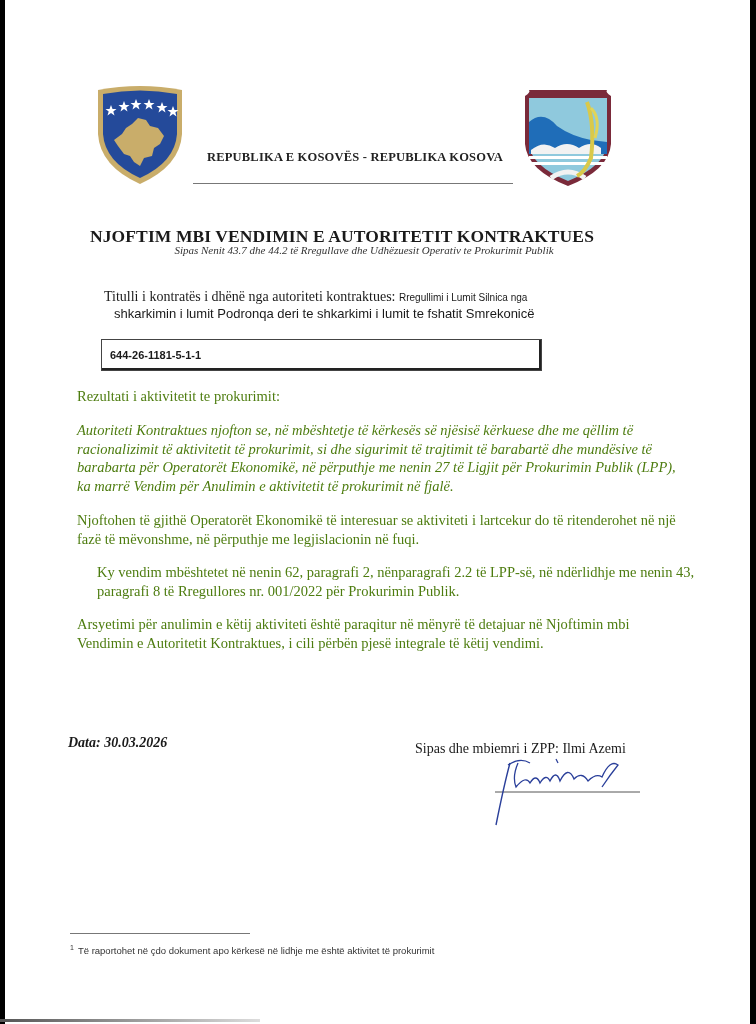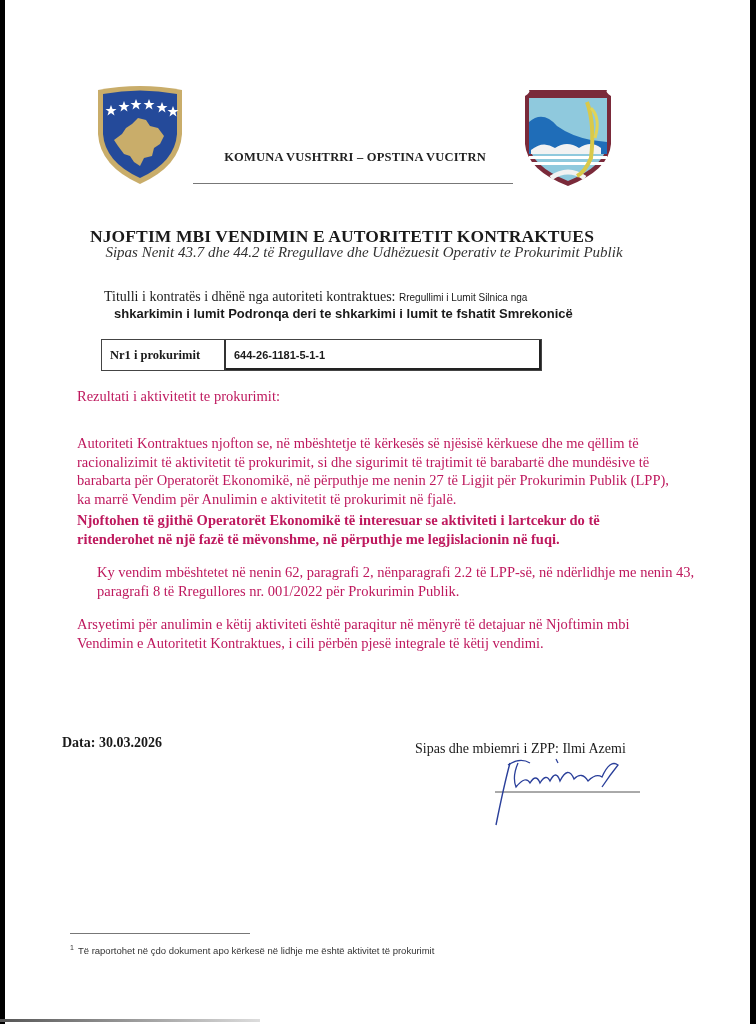--- a/index.html
+++ b/index.html
@@ -18,43 +18,43 @@
     .emblem-right { position: absolute; left: 521px; top: 88px; width: 94px; height: 100px; }
 
     .header-text { position: absolute; left: 195px; top: 150px; width: 320px; text-align: center;
       font-family: "Liberation Serif", serif; font-weight: bold; font-size: 12.5px; line-height: 15px;
       letter-spacing: 0.2px; color: #222; }
     .header-rule { position: absolute; left: 193px; top: 183px; width: 320px; height: 1px; background: #777; }
 
     .title { position: absolute; left: 0; width: 684px; top: 226px; text-align: center;
       font-weight: bold; font-size: 17.5px; letter-spacing: 0.1px; color: #1a1a1a; }
     .subtitle { position: absolute; left: 0; width: 724px; top: 244px; text-align: center;
-      font-style: italic; font-size: 15px; color: #333; padding-left: 4px; box-sizing: border-box; }
+      font-style: italic; font-size: 11px; color: #333; padding-left: 4px; box-sizing: border-box; }
 
     .contract-title { position: absolute; left: 104px; top: 289px; width: 560px;
       font-size: 14px; line-height: 16px; }
     .contract-title .lbl { font-weight: normal; }
     .contract-title .val { font-family: "Liberation Sans", sans-serif; font-size: 10px; }
-    .contract-title .line2 { display: block; padding-left: 10px; font-family: "Liberation Sans", sans-serif; font-size: 13px; font-weight: bold; }
+    .contract-title .line2 { display: block; padding-left: 10px; font-family: "Liberation Sans", sans-serif; font-size: 13px; }
 
     .proc-table { position: absolute; left: 101px; top: 339px; width: 441px; height: 32px;
       border: 1px solid #444; display: flex; box-sizing: border-box; }
     .proc-table .cell-l { width: 124px; border-right: 2px solid #333; font-weight: bold; font-size: 12.5px;
       padding: 8px 0 0 8px; box-sizing: border-box; }
     .proc-table .cell-r { flex: 1; font-family: "Liberation Sans", sans-serif; font-weight: bold; font-size: 11px;
       padding: 9px 0 0 8px; border-right: 2px solid #222; border-bottom: 2px solid #222; box-sizing: border-box; }
 
-    .para { position: absolute; left: 77px; width: 600px; font-size: 14.5px; line-height: 18.5px; color: #be185d; }
+    .para { position: absolute; left: 77px; width: 600px; font-size: 14.5px; line-height: 18.5px; color: #4d7c0f; }
     .p0 { top: 387px; }
-    .p1 { top: 434px; }
-    .p2 { top: 511px; font-weight: bold; }
+    .p1 { top: 421px; font-style: italic; }
+    .p2 { top: 511px; }
     .p3 { top: 563px; margin-left: 20px; }
     .p4 { top: 615px; }
 
-    .date { position: absolute; left: 62px; top: 735px; font-weight: bold; font-size: 14px; }
+    .date { position: absolute; left: 68px; top: 735px; font-weight: bold; font-size: 14px; font-style: italic; }
     .zpp { position: absolute; left: 415px; top: 741px; font-size: 14px; }
     .zpp .nm { font-weight: normal; }
     .signature { position: absolute; left: 490px; top: 755px; width: 155px; height: 75px; }
 
     .fn-rule { position: absolute; left: 70px; top: 933px; width: 180px; height: 1px; background: #777; }
     .footnote { position: absolute; left: 70px; top: 944px; font-family: "Liberation Sans", sans-serif;
       font-size: 9.5px; color: #333; }
     .footnote sup { font-size: 7px; margin-right: 4px; }
   </style>
 </head>
@@ -72,21 +72,21 @@
     <polygon points="30,17 31.5,21 35.5,21 32.3,23.5 33.5,27.5 30,25 26.5,27.5 27.7,23.5 24.5,21 28.5,21"></polygon>
     <polygon points="42,15 43.5,19 47.5,19 44.3,21.5 45.5,25.5 42,23 38.5,25.5 39.7,21.5 36.5,19 40.5,19"></polygon>
     <polygon points="55,15 56.5,19 60.5,19 57.3,21.5 58.5,25.5 55,23 51.5,25.5 52.7,21.5 49.5,19 53.5,19"></polygon>
     <polygon points="68,18 69.5,22 73.5,22 70.3,24.5 71.5,28.5 68,26 64.5,28.5 65.7,24.5 62.5,22 66.5,22"></polygon>
     <polygon points="79,22 80.5,26 84.5,26 81.3,28.5 82.5,32.5 79,30 75.5,32.5 76.7,28.5 73.5,26 77.5,26"></polygon>
   </g>
   <path d="M44 34 L52 36 L56 42 L64 44 L70 52 L66 60 L60 64 L58 72 L50 74 L46 82 L40 78 L36 72 L30 70 L24 62 L20 56 L28 50 L32 44 L38 40 Z" fill="#c9ad6a"></path>
 </svg>
 
 <div class="header-text">
-  <div>KOMUNA VUSHTRRI – OPSTINA VUCITRN</div>
+  <div>REPUBLIKA E KOSOVËS - REPUBLIKA KOSOVA</div>
 </div>
 <div class="header-rule"></div>
 
 <svg class="emblem-right" viewBox="0 0 94 100">
   <path d="M4 8 Q10 4 8 2 L86 2 Q84 4 90 8 L90 56 Q88 82 47 98 Q6 82 4 56 Z" fill="#7a2a3a"></path>
   <path d="M8 10 L86 10 L86 56 Q84 78 47 93 Q10 78 8 56 Z" fill="#8fc9dd"></path>
   <path d="M8 34 Q22 22 36 38 Q50 48 70 52 L86 54 L86 66 L8 66 Z" fill="#1f6db8"></path>
   <path d="M10 62 Q22 52 34 60 Q46 52 58 60 Q70 52 80 60 L80 66 L10 66 Z" fill="#f2f2f2"></path>
   <rect x="8" y="68" width="78" height="3" fill="#ffffff"></rect>
   <rect x="8" y="74" width="78" height="3" fill="#ffffff"></rect>
@@ -98,21 +98,20 @@
 <div class="title">NJOFTIM MBI VENDIMIN E AUTORITETIT KONTRAKTUES</div>
 <div class="subtitle">Sipas Nenit 43.7  dhe 44.2 të  Rregullave dhe Udhëzuesit Operativ te Prokurimit Publik</div>
 
 <div class="contract-title">
   <span class="lbl">Titulli i kontratës i dhënë nga autoriteti kontraktues:</span>
   <span class="val">Rregullimi i Lumit Silnica nga</span>
   <span class="line2">shkarkimin i lumit Podronqa deri te shkarkimi i lumit te fshatit Smrekonicë</span>
 </div>
 
 <div class="proc-table">
-  <div class="cell-l">Nr1 i prokurimit</div>
   <div class="cell-r">644-26-1181-5-1-1</div>
 </div>
 
 <div class="para p0">Rezultati i aktivitetit te prokurimit:</div>
 <div class="para p1">Autoriteti Kontraktues njofton se, në mbështetje të kërkesës së njësisë kërkuese dhe me qëllim të racionalizimit të aktivitetit të prokurimit, si dhe sigurimit të trajtimit të barabartë dhe mundësive të barabarta për Operatorët Ekonomikë, në përputhje me nenin 27 të Ligjit për Prokurimin Publik (LPP), ka marrë Vendim për Anulimin e aktivitetit të prokurimit në fjalë.</div>
 <div class="para p2">Njoftohen të gjithë Operatorët Ekonomikë të interesuar se aktiviteti i lartcekur do të ritenderohet në një fazë të mëvonshme, në përputhje me legjislacionin në fuqi.</div>
 <div class="para p3">Ky vendim mbështetet në nenin 62, paragrafi 2, nënparagrafi 2.2 të LPP-së, në ndërlidhje me nenin 43, paragrafi 8 të Rregullores nr. 001/2022 për Prokurimin Publik.</div>
 <div class="para p4">Arsyetimi për anulimin e këtij aktiviteti është paraqitur në mënyrë të detajuar në Njoftimin mbi Vendimin e Autoritetit Kontraktues, i cili përbën pjesë integrale të këtij vendimi.</div>
 
 <div class="date">Data: 30.03.2026</div>

